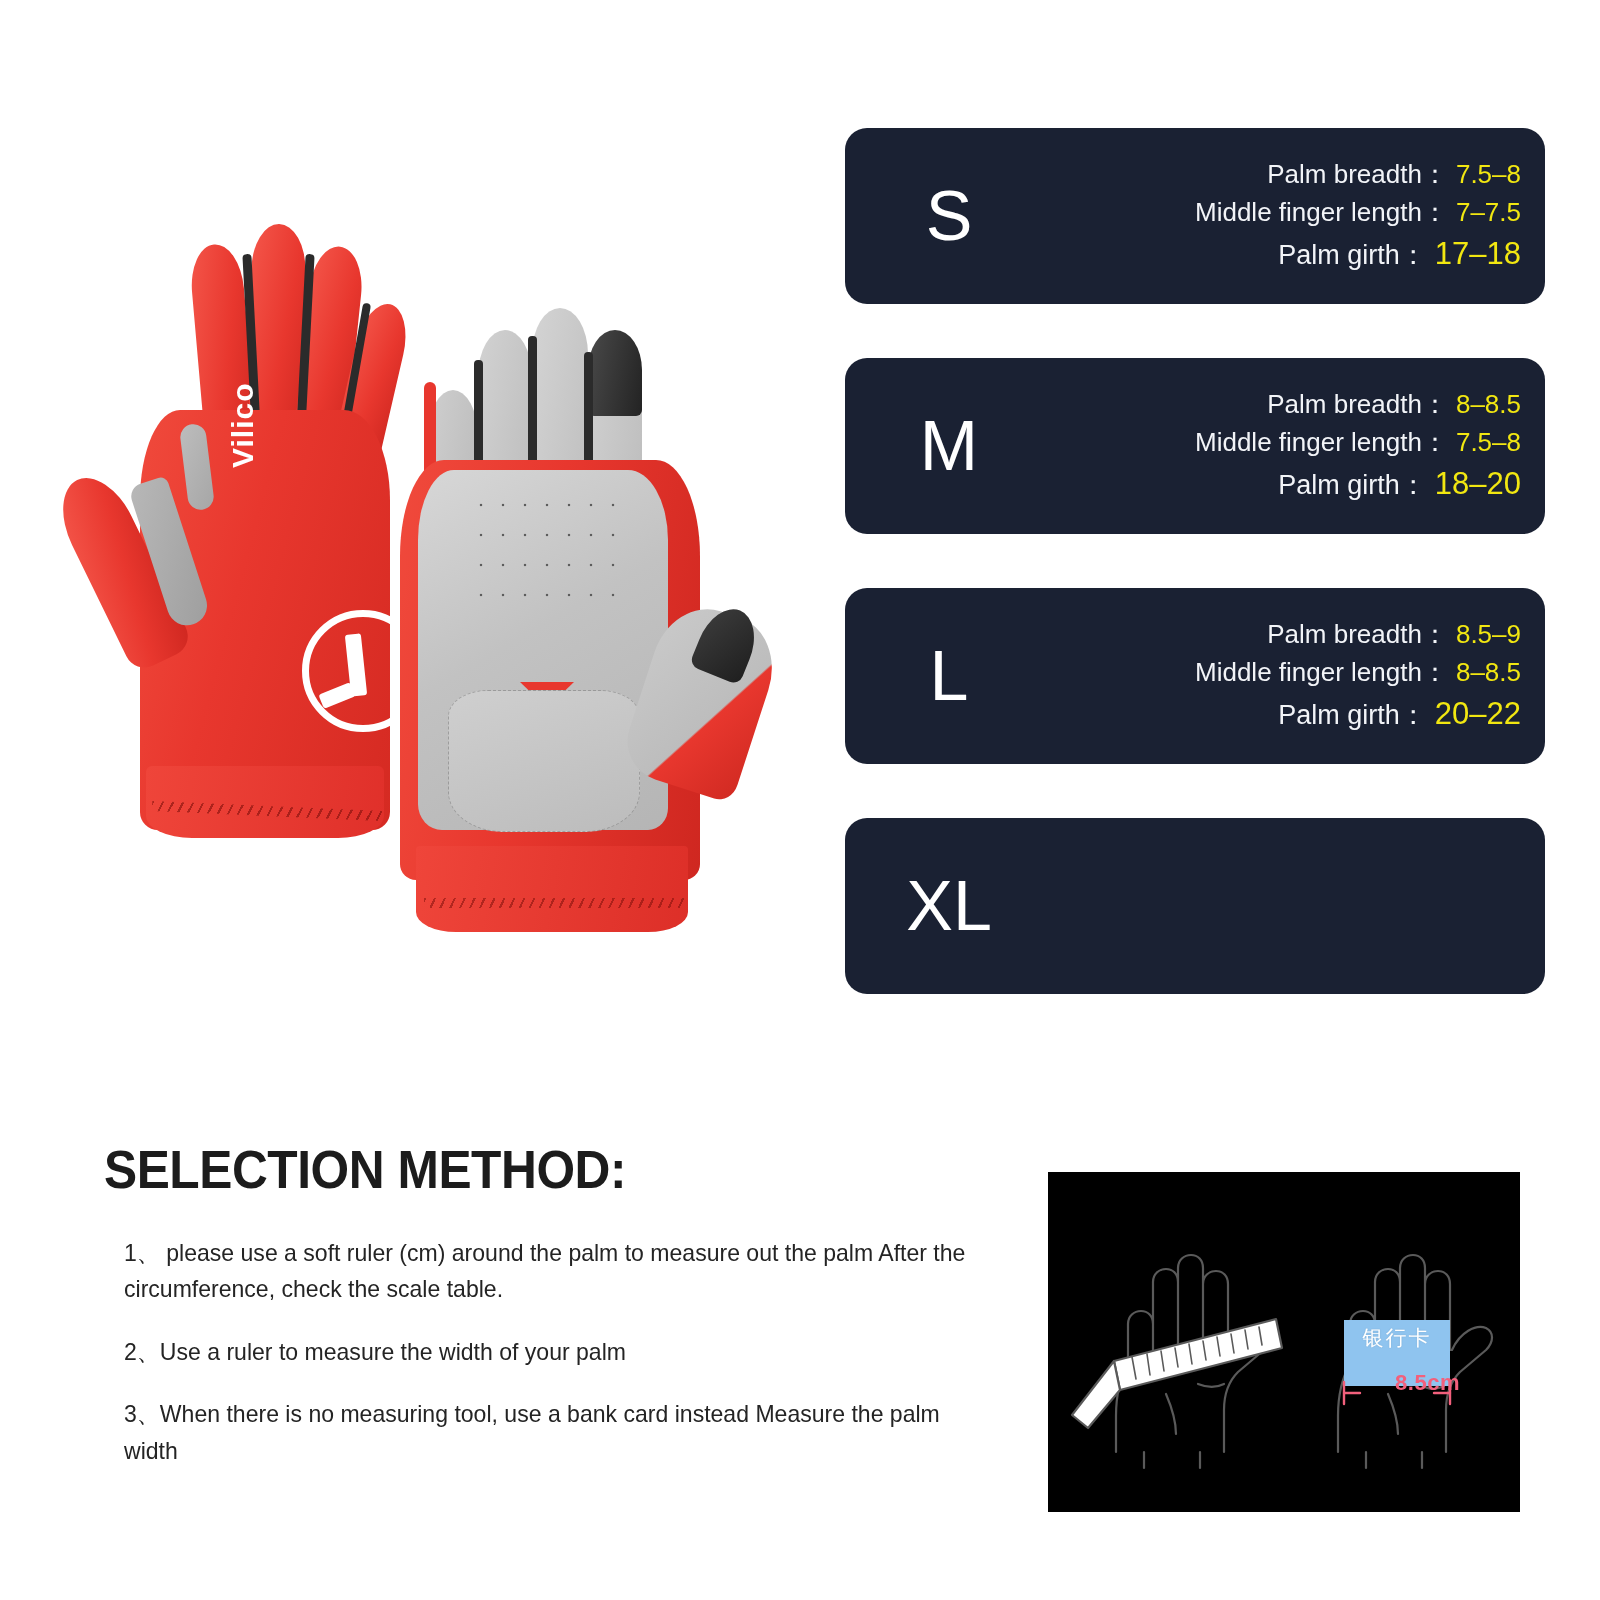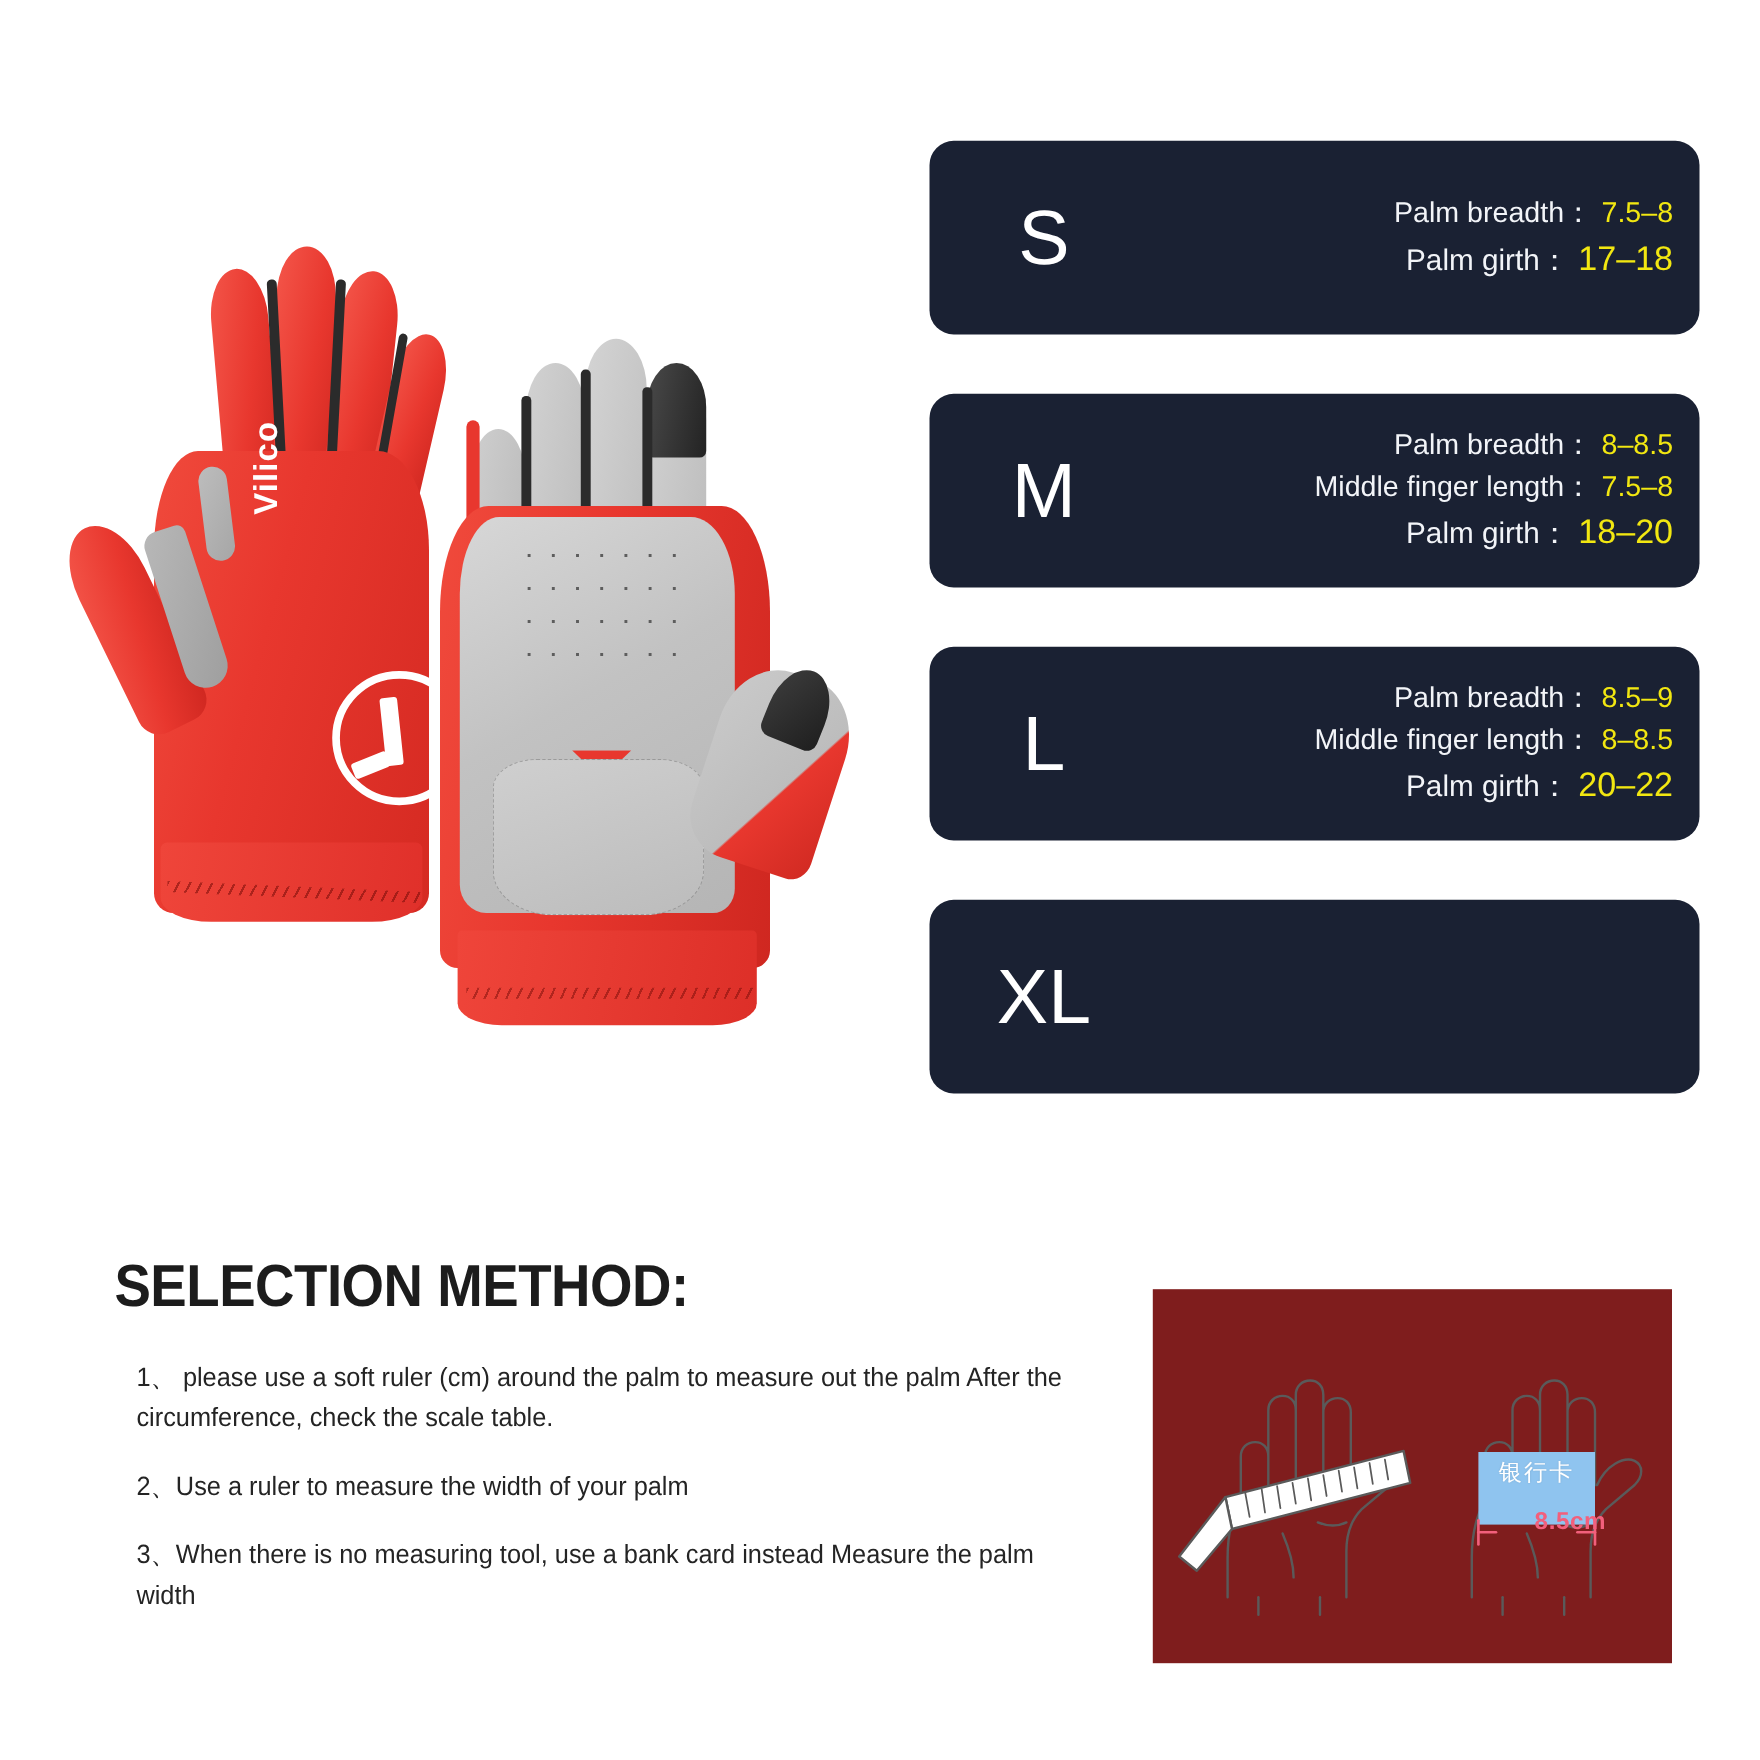--- a/index.html
+++ b/index.html
@@ -263,21 +263,21 @@
     margin-bottom: 26px;
     transform: scaleX(0.96);
     transform-origin: left center;
   }
 
   
   #hand-illustration {
     position: absolute;
     left: 1048px; top: 92px;
     width: 472px; height: 340px;
-    background: #7f1d1d;
+    background: #000000;
   }
   #hand-illustration svg { display: block; }
 
   .cn-card-label {
     position: absolute;
     left: 296px; top: 152px;
     width: 106px;
     text-align: center;
     color: #ffffff;
     font-size: 21px;
@@ -348,20 +348,21 @@
       <div class="cuff"></div>
     </div>
   </div>
 
   <div id="size-cards">
 
     <div class="size-card">
       <div class="size-letter">S</div>
       <div class="size-specs">
         <div class="spec-row"><span>Palm breadth：</span><span class="spec-value">7.5–8</span></div>
+        <div class="spec-row"><span>Middle finger length：</span><span class="spec-value">7–7.5</span></div>
         <div class="spec-row girth"><span>Palm girth：</span><span class="spec-value">17–18</span></div>
       </div>
     </div>
 
     <div class="size-card">
       <div class="size-letter">M</div>
       <div class="size-specs">
         <div class="spec-row"><span>Palm breadth：</span><span class="spec-value">8–8.5</span></div>
         <div class="spec-row"><span>Middle finger length：</span><span class="spec-value">7.5–8</span></div>
         <div class="spec-row girth"><span>Palm girth：</span><span class="spec-value">18–20</span></div>

